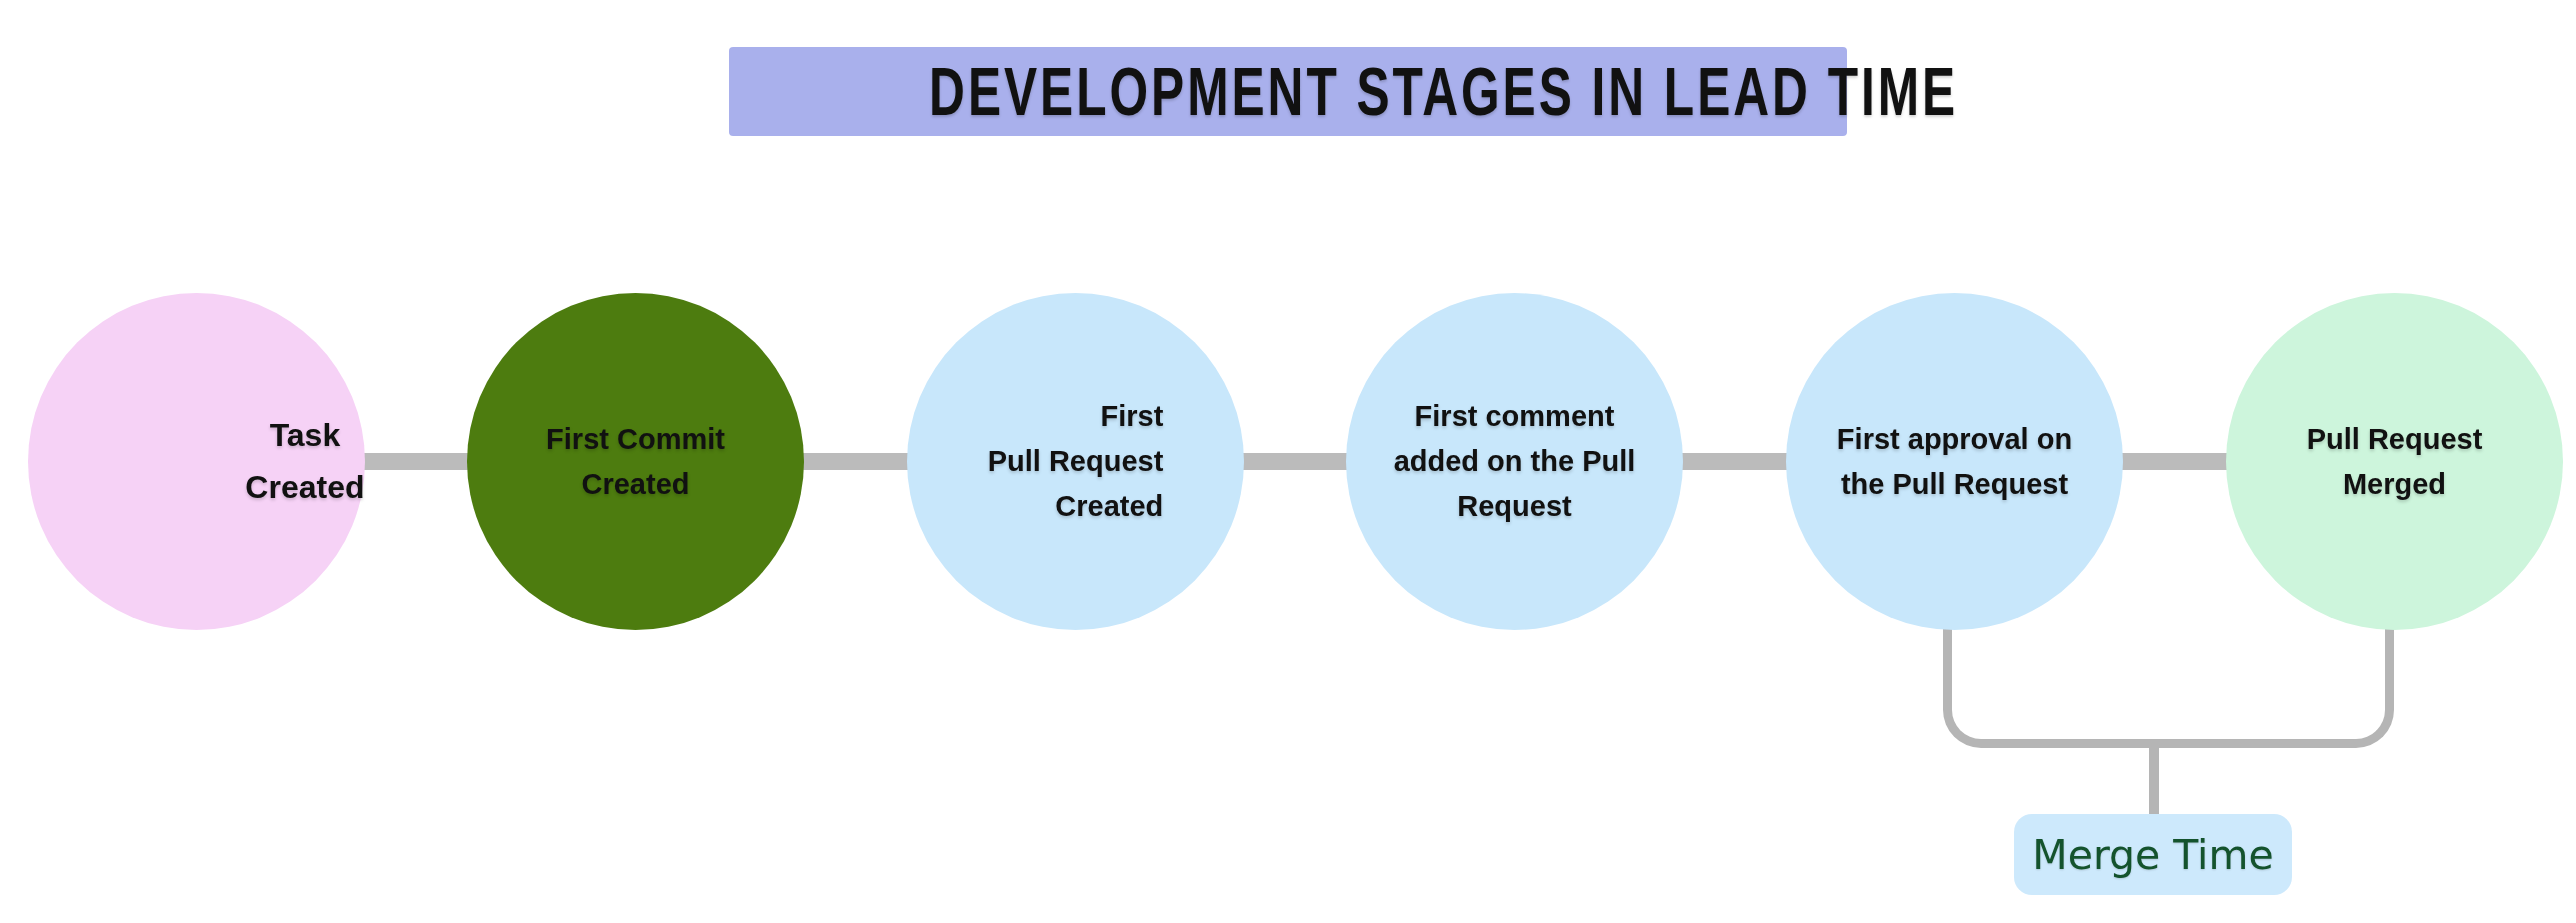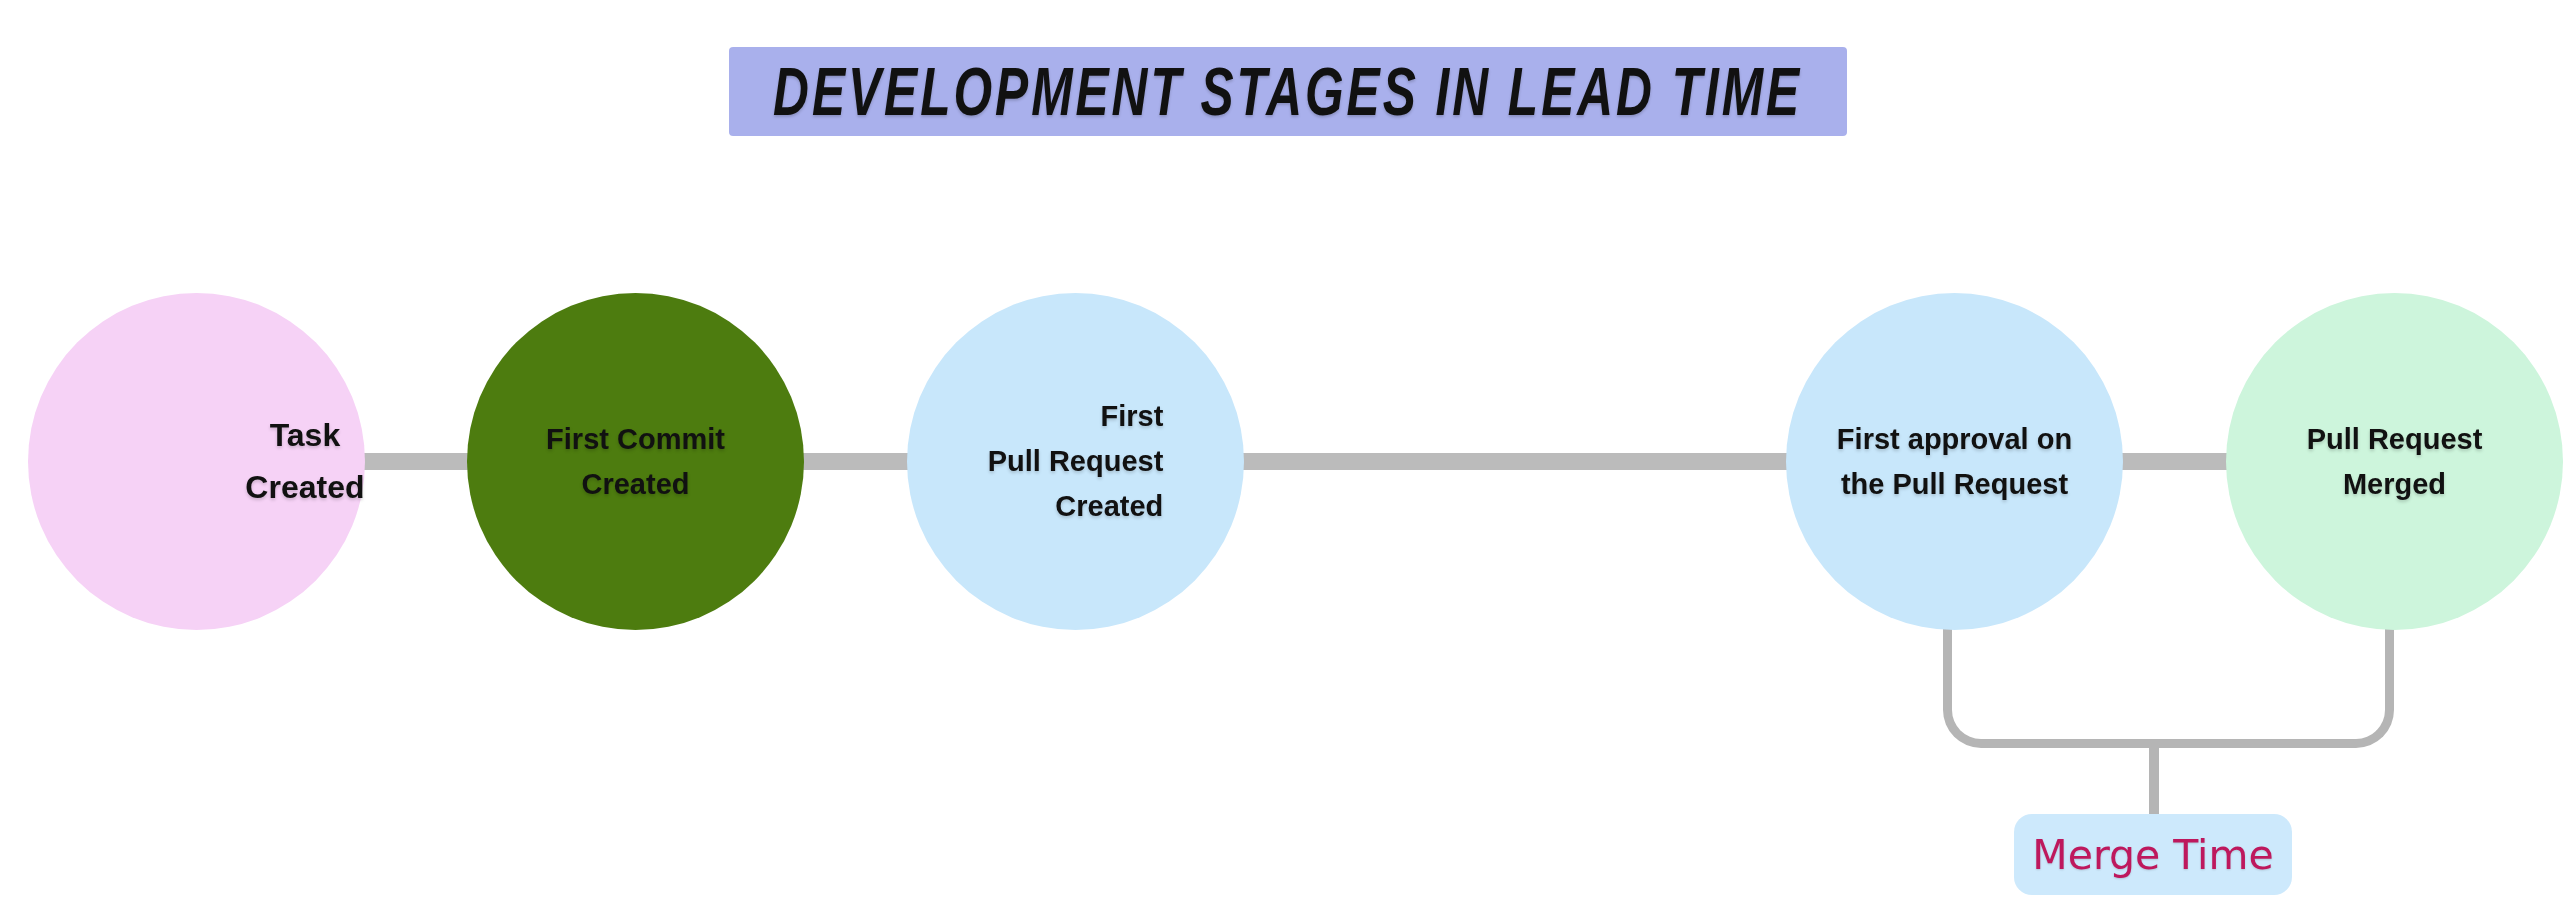--- a/index.html
+++ b/index.html
@@ -12,21 +12,21 @@
   }
   .canvas { position: absolute; inset: 0; }
 
   
   .title-banner {
     position: absolute;
     left: 729px; top: 47px;
     width: 1118px; height: 89px;
     background: #a9b0ec;
     border-radius: 4.1px;
-    display: flex; align-items: center; justify-content: center; font-style: italic;
+    display: flex; align-items: center; 
   }
   .title-text {
     font-size: 69px;
     font-weight: bold;
     letter-spacing: 4.1px;
     white-space: nowrap;
     color: #111111;
     transform: scaleX(0.72);
     text-shadow: 0 2.1px 3.4px rgba(0,0,0,0.18);
   }
@@ -90,21 +90,21 @@
     left: 2014px; top: 814px;
     width: 278px; height: 81px;
     background: #cde9fc;
     border-radius: 18px;
     display: flex; align-items: center; justify-content: center;
     z-index: 1;
   }
   .merge-label-text {
     font-family: "DejaVu Sans", sans-serif;
     font-size: 41px;
-    color: #be185d;
+    color: #14532d;
     white-space: nowrap;
     text-shadow: 0 1.4px 2.1px rgba(0,0,0,0.15);
   }
 </style>
 </head>
 <body>
 
 <div class="canvas">
 
   <div class="title-banner">
@@ -119,20 +119,25 @@
   </div>
   <div class="stage stage-1">
     <span class="stage-label">First Commit
 Created</span>
   </div>
   <div class="stage stage-2">
     <span class="stage-label">First
 Pull Request
 Created</span>
   </div>
+  <div class="stage stage-3">
+    <span class="stage-label">First comment
+added on the Pull
+Request</span>
+  </div>
   <div class="stage stage-4">
     <span class="stage-label">First approval on
 the Pull Request</span>
   </div>
   <div class="stage stage-5">
     <span class="stage-label">Pull Request
 Merged</span>
   </div>
 
   <div class="bracket"></div>

